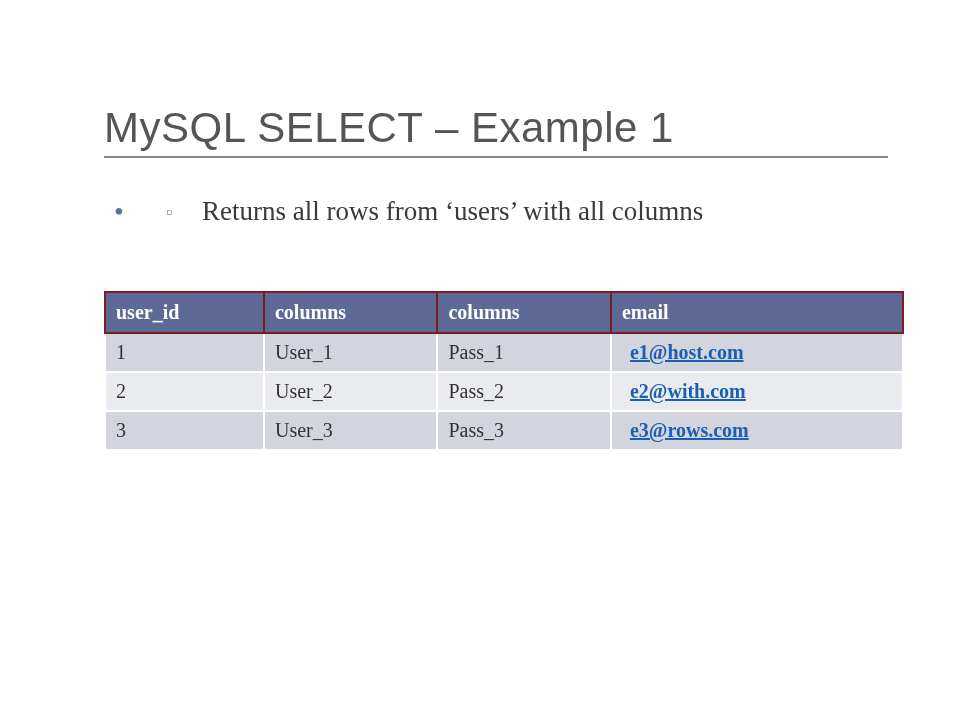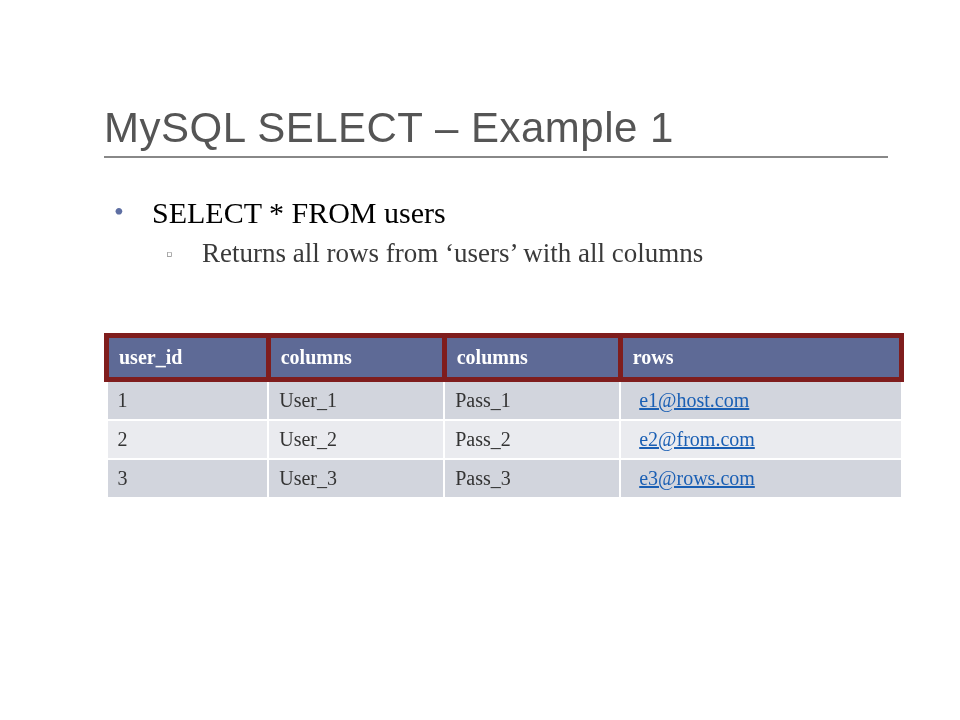--- a/index.html
+++ b/index.html
@@ -69,76 +69,76 @@
       margin-top: 64px;
       font-family: Georgia, serif;
     }
     .data-table th {
       background: #5e6a96;
       color: #ffffff;
       text-align: left;
       padding: 8px 10px;
       font-size: 20px;
       font-weight: bold;
-      border: 5px solid #7f1d1d;
+      border: 2px solid #7f1d1d;
     }
     .data-table td {
       padding: 7px 10px;
       font-size: 20px;
       border: 2px solid #ffffff;
       color: #333333;
     }
     .data-table tr.row-even td {
       background: #d2d5dd;
     }
     .data-table tr.row-odd td {
       background: #eaebef;
     }
     .email-link {
       color: #1a5fb4;
       text-decoration: underline;
+      font-weight: bold;
     }
   </style>
 </head>
 <body>
 
 <h1 class="slide-title">MySQL SELECT – Example 1</h1>
 
 <ul class="bullet-list">
   <li class="bullet-item">
-    <span>SELECT * FROM users</span>
     <ul class="sub-bullet-list">
       <li class="sub-bullet-item">
         <span>Returns all rows from ‘users’ with all columns</span>
       </li>
     </ul>
   </li>
 </ul>
 
 <table class="data-table">
   <thead>
     <tr>
       <th>user_id</th>
       <th>columns</th>
       <th>columns</th>
-      <th>rows</th>
+      <th>email</th>
     </tr>
   </thead>
   <tbody>
     <tr class="row-even">
       <td>1</td>
       <td>User_1</td>
       <td>Pass_1</td>
       <td><span class="email-link">e1@host.com</span></td>
     </tr>
     <tr class="row-odd">
       <td>2</td>
       <td>User_2</td>
       <td>Pass_2</td>
-      <td><span class="email-link">e2@from.com</span></td>
+      <td><span class="email-link">e2@with.com</span></td>
     </tr>
     <tr class="row-even">
       <td>3</td>
       <td>User_3</td>
       <td>Pass_3</td>
       <td><span class="email-link">e3@rows.com</span></td>
     </tr>
   </tbody>
 </table>
 

